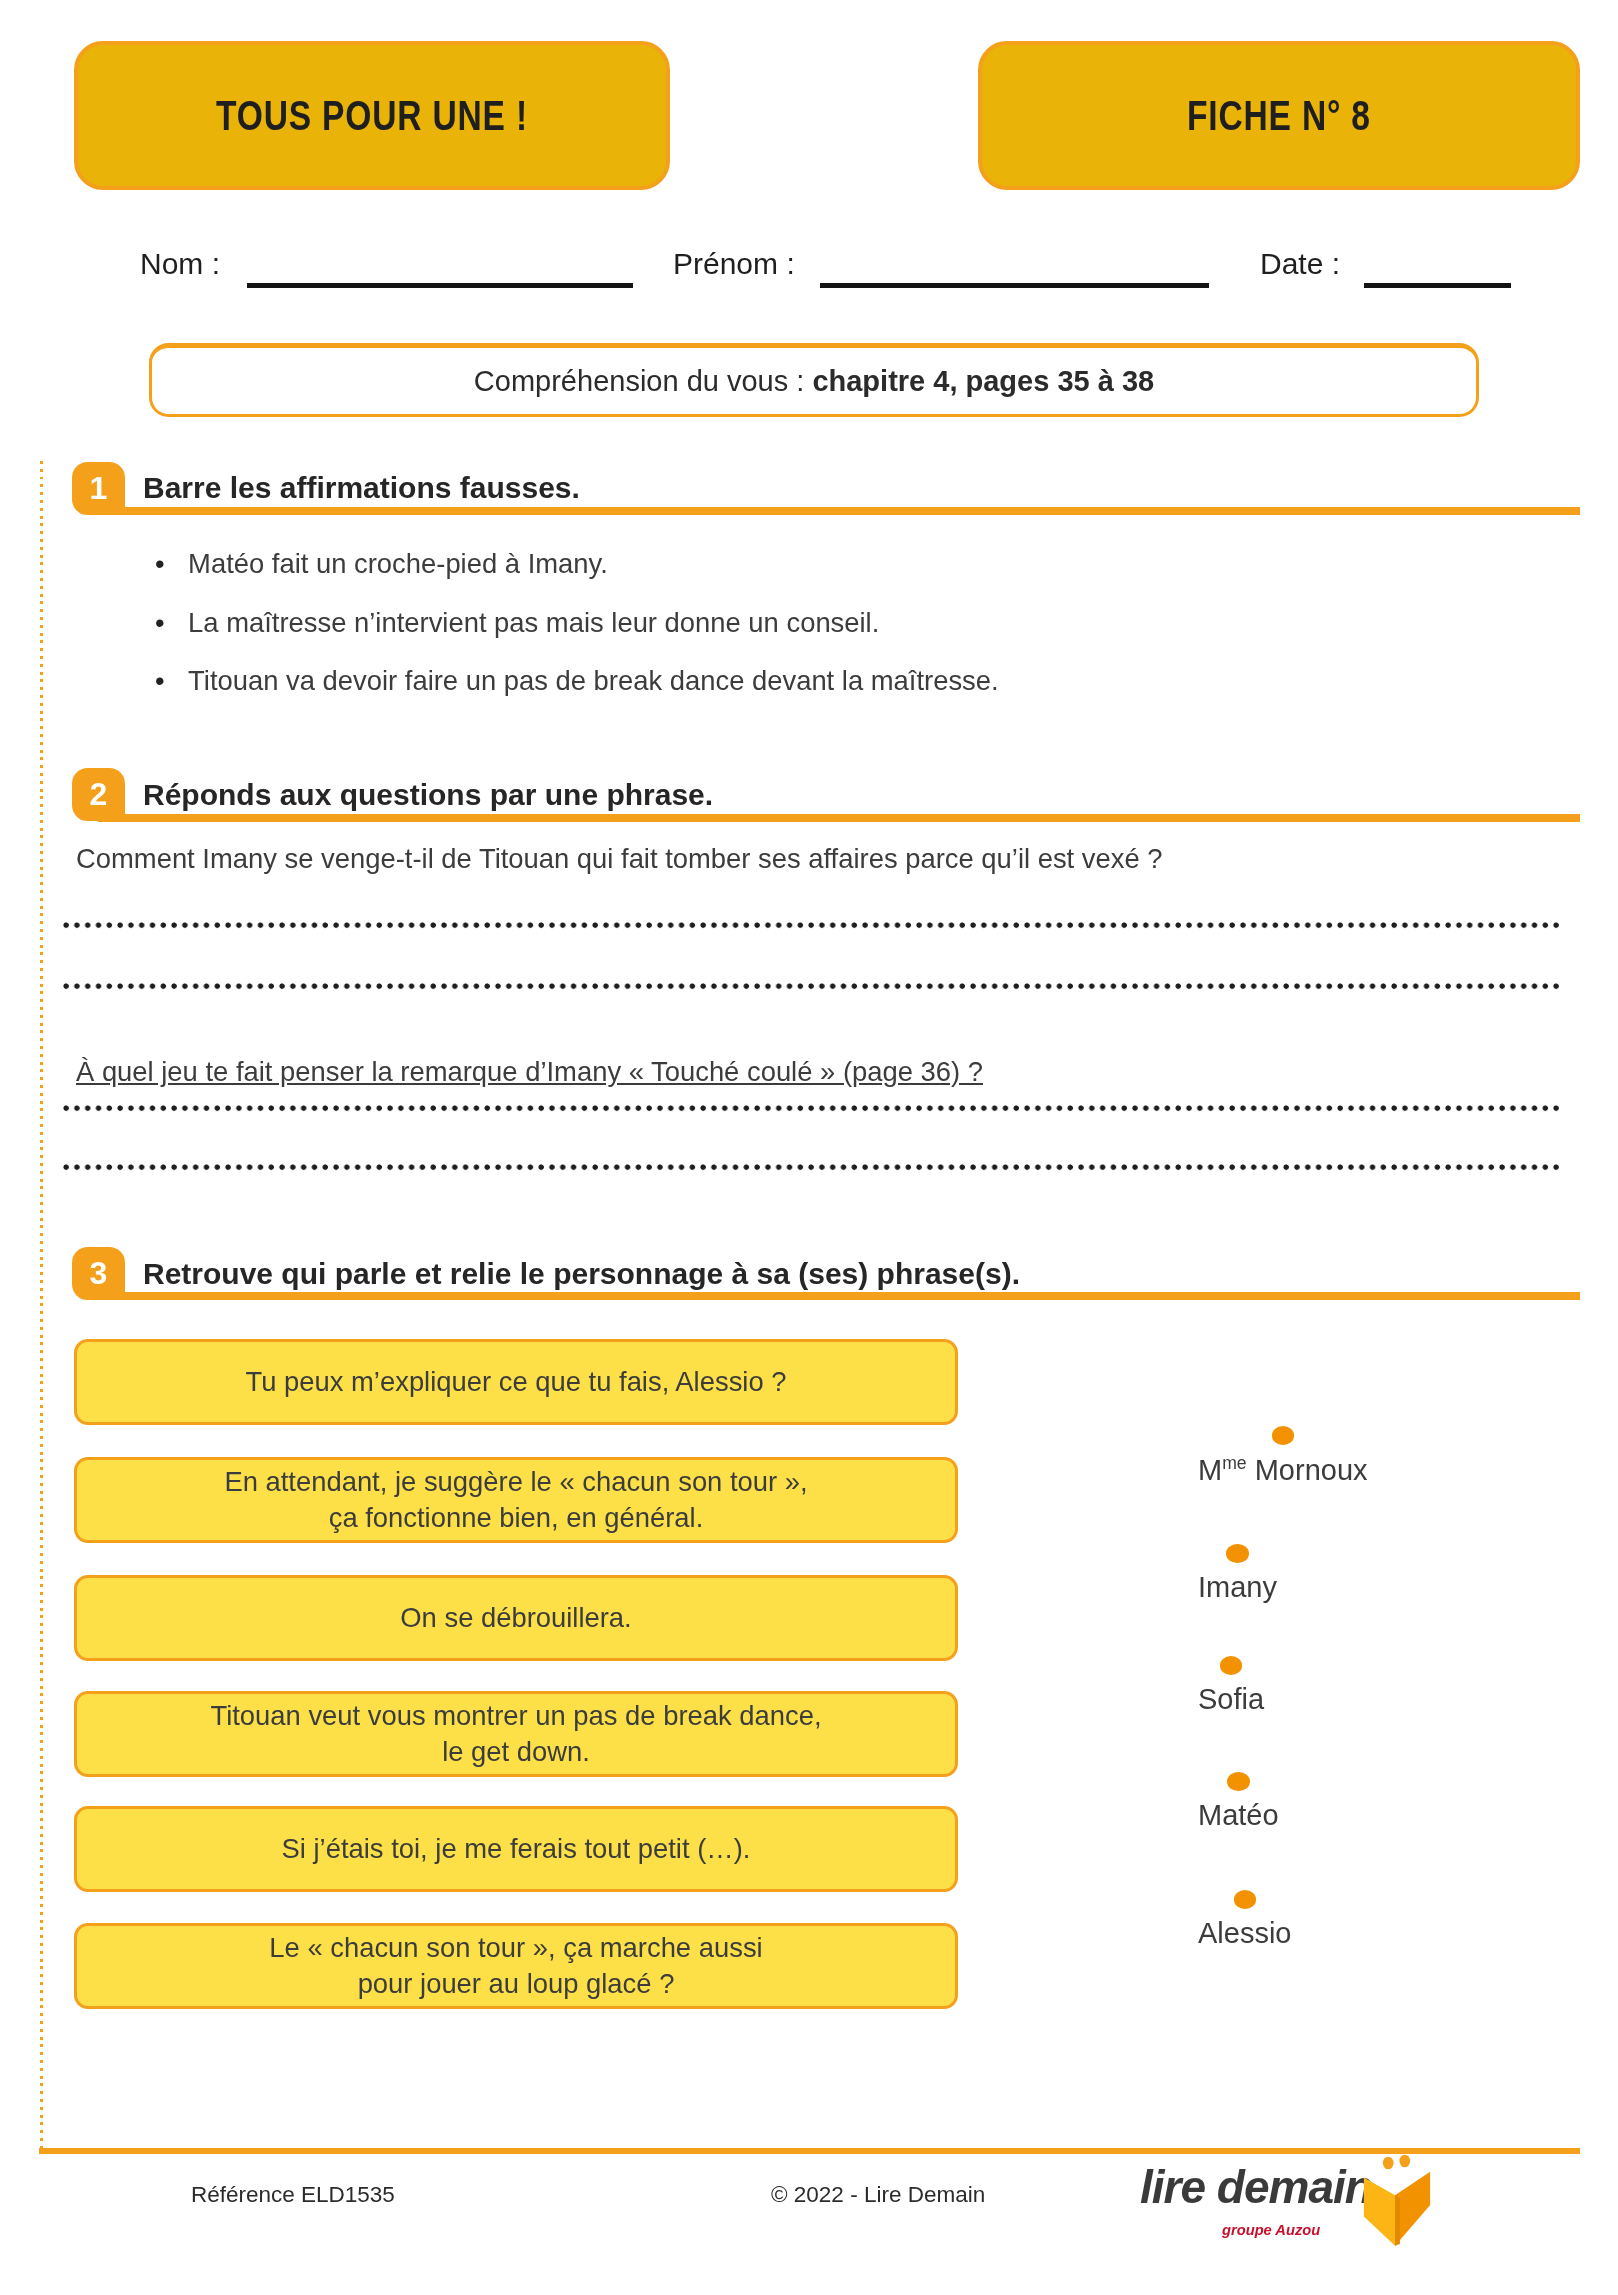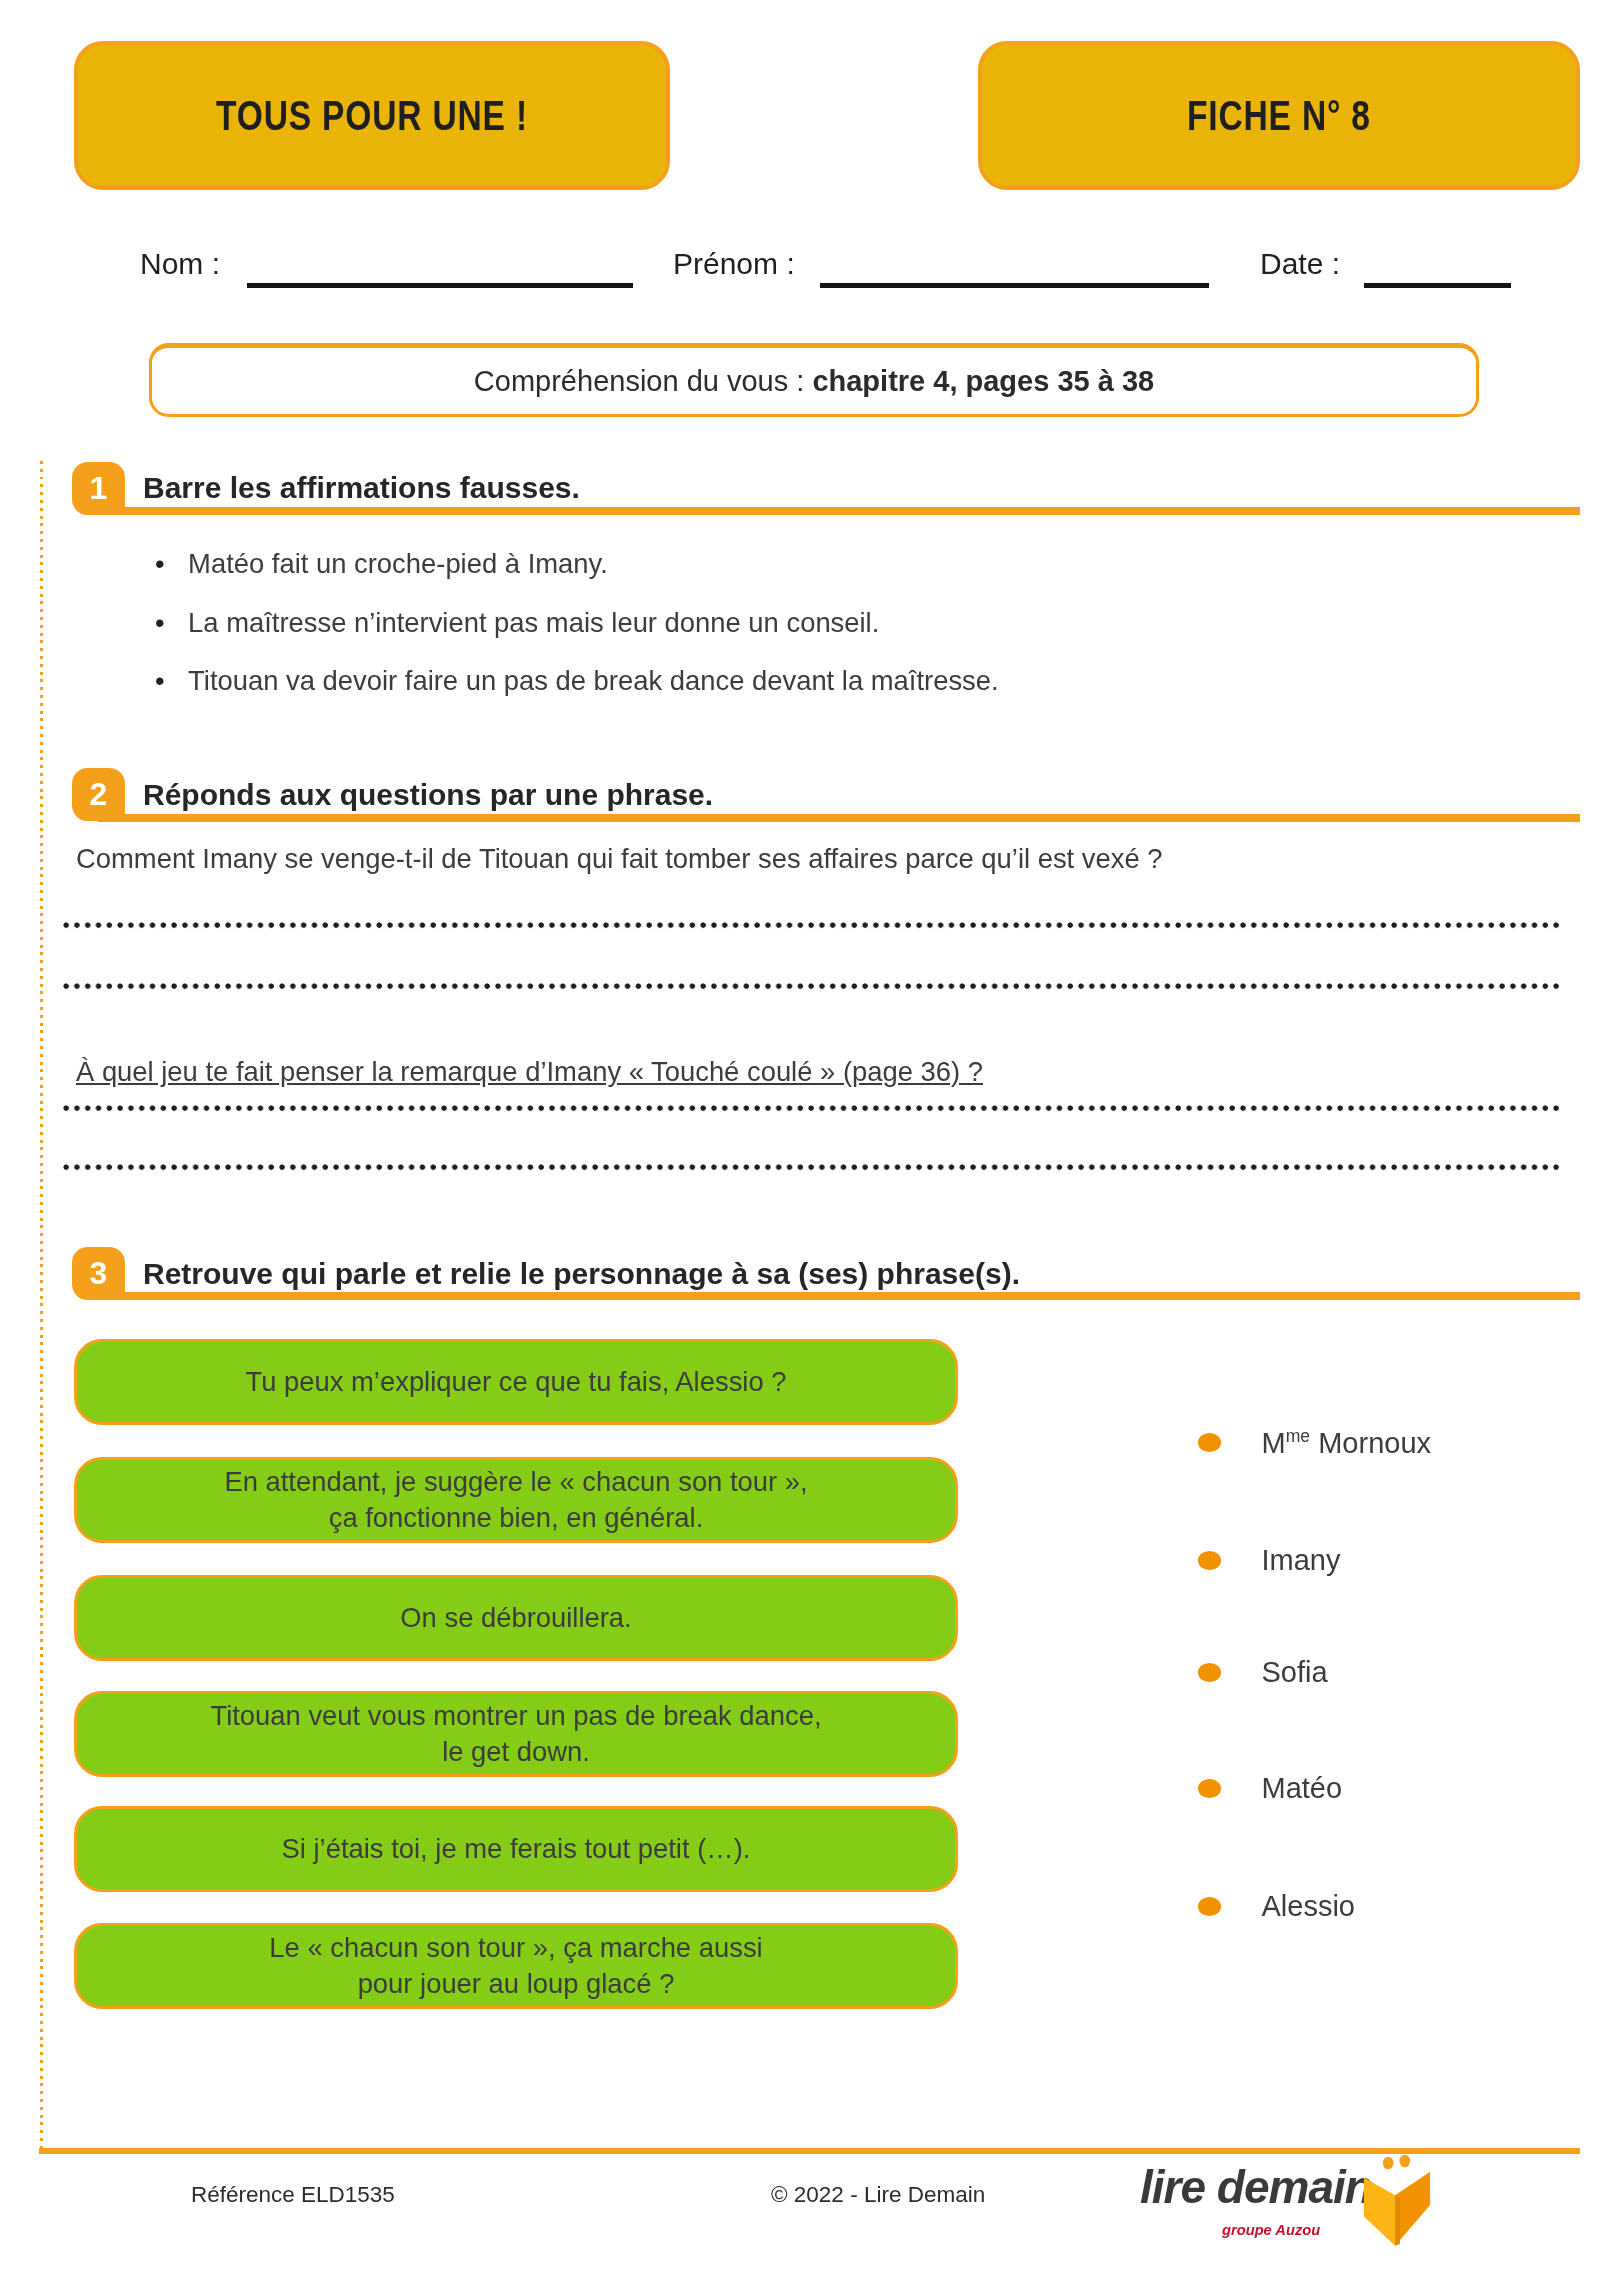--- a/index.html
+++ b/index.html
@@ -63,27 +63,27 @@
   .q1{top:843px;} .q2{top:1056px;text-decoration:underline;}
   .answer-line{
     position:absolute;left:63px;width:1497px;height:6.9px;background-repeat:repeat-x;
     background-image:radial-gradient(circle at 3.1px 3.1px,#1e1e1e 2.4px,transparent 3px);
     background-size:10.8px 6.9px;
   }
   .a1{top:922px;} .a2{top:983px;} .a3{top:1105px;} .a4{top:1164px;}
   
   .speech{
     position:absolute;left:74px;width:884px;height:86px;border:3.9px solid var(--accent);
-    border-radius:28px;box-sizing:border-box;background:#84cc16;
+    border-radius:14px;box-sizing:border-box;background:#fde047;
     display:flex;flex-direction:column;align-items:center;justify-content:center;
     text-align:center;font-size:27.4px;line-height:36px;color:var(--body);
   }
   .s1{top:1339px;} .s2{top:1457px;} .s3{top:1575px;}
   .s4{top:1691px;} .s5{top:1806px;} .s6{top:1923px;text-align:right;}
-  .char-row{position:absolute;left:1198px;height:33px;display:flex;align-items:center;gap:41px;font-size:29px;color:var(--body);}
+  .char-row{position:absolute;left:1198px;height:33px;display:flex;align-items:center;gap:8px;font-size:29px;color:var(--body);flex-direction:column;}
   .c1{top:1426px;} .c2{top:1544px;} .c3{top:1656px;} .c4{top:1772px;} .c5{top:1890px;}
   .char-dot{width:22.5px;height:18.6px;background:#F39200;border-radius:50%;flex:0 0 auto;}
   .char-label{white-space:nowrap;}
   .char-label sup{font-size:17.6px;}
   
   .footer-line{position:absolute;left:39px;top:2148px;width:1541px;height:5.9px;background:var(--accent);}
   .footer-ref{position:absolute;left:191px;top:2182px;font-size:22.5px;color:#2b2b2b;}
   .footer-copy{position:absolute;left:771px;top:2182px;font-size:22.5px;color:#2b2b2b;}
   .logo-text{
     position:absolute;left:1140px;top:2160px;font-size:46px;font-weight:bold;font-style:italic;

